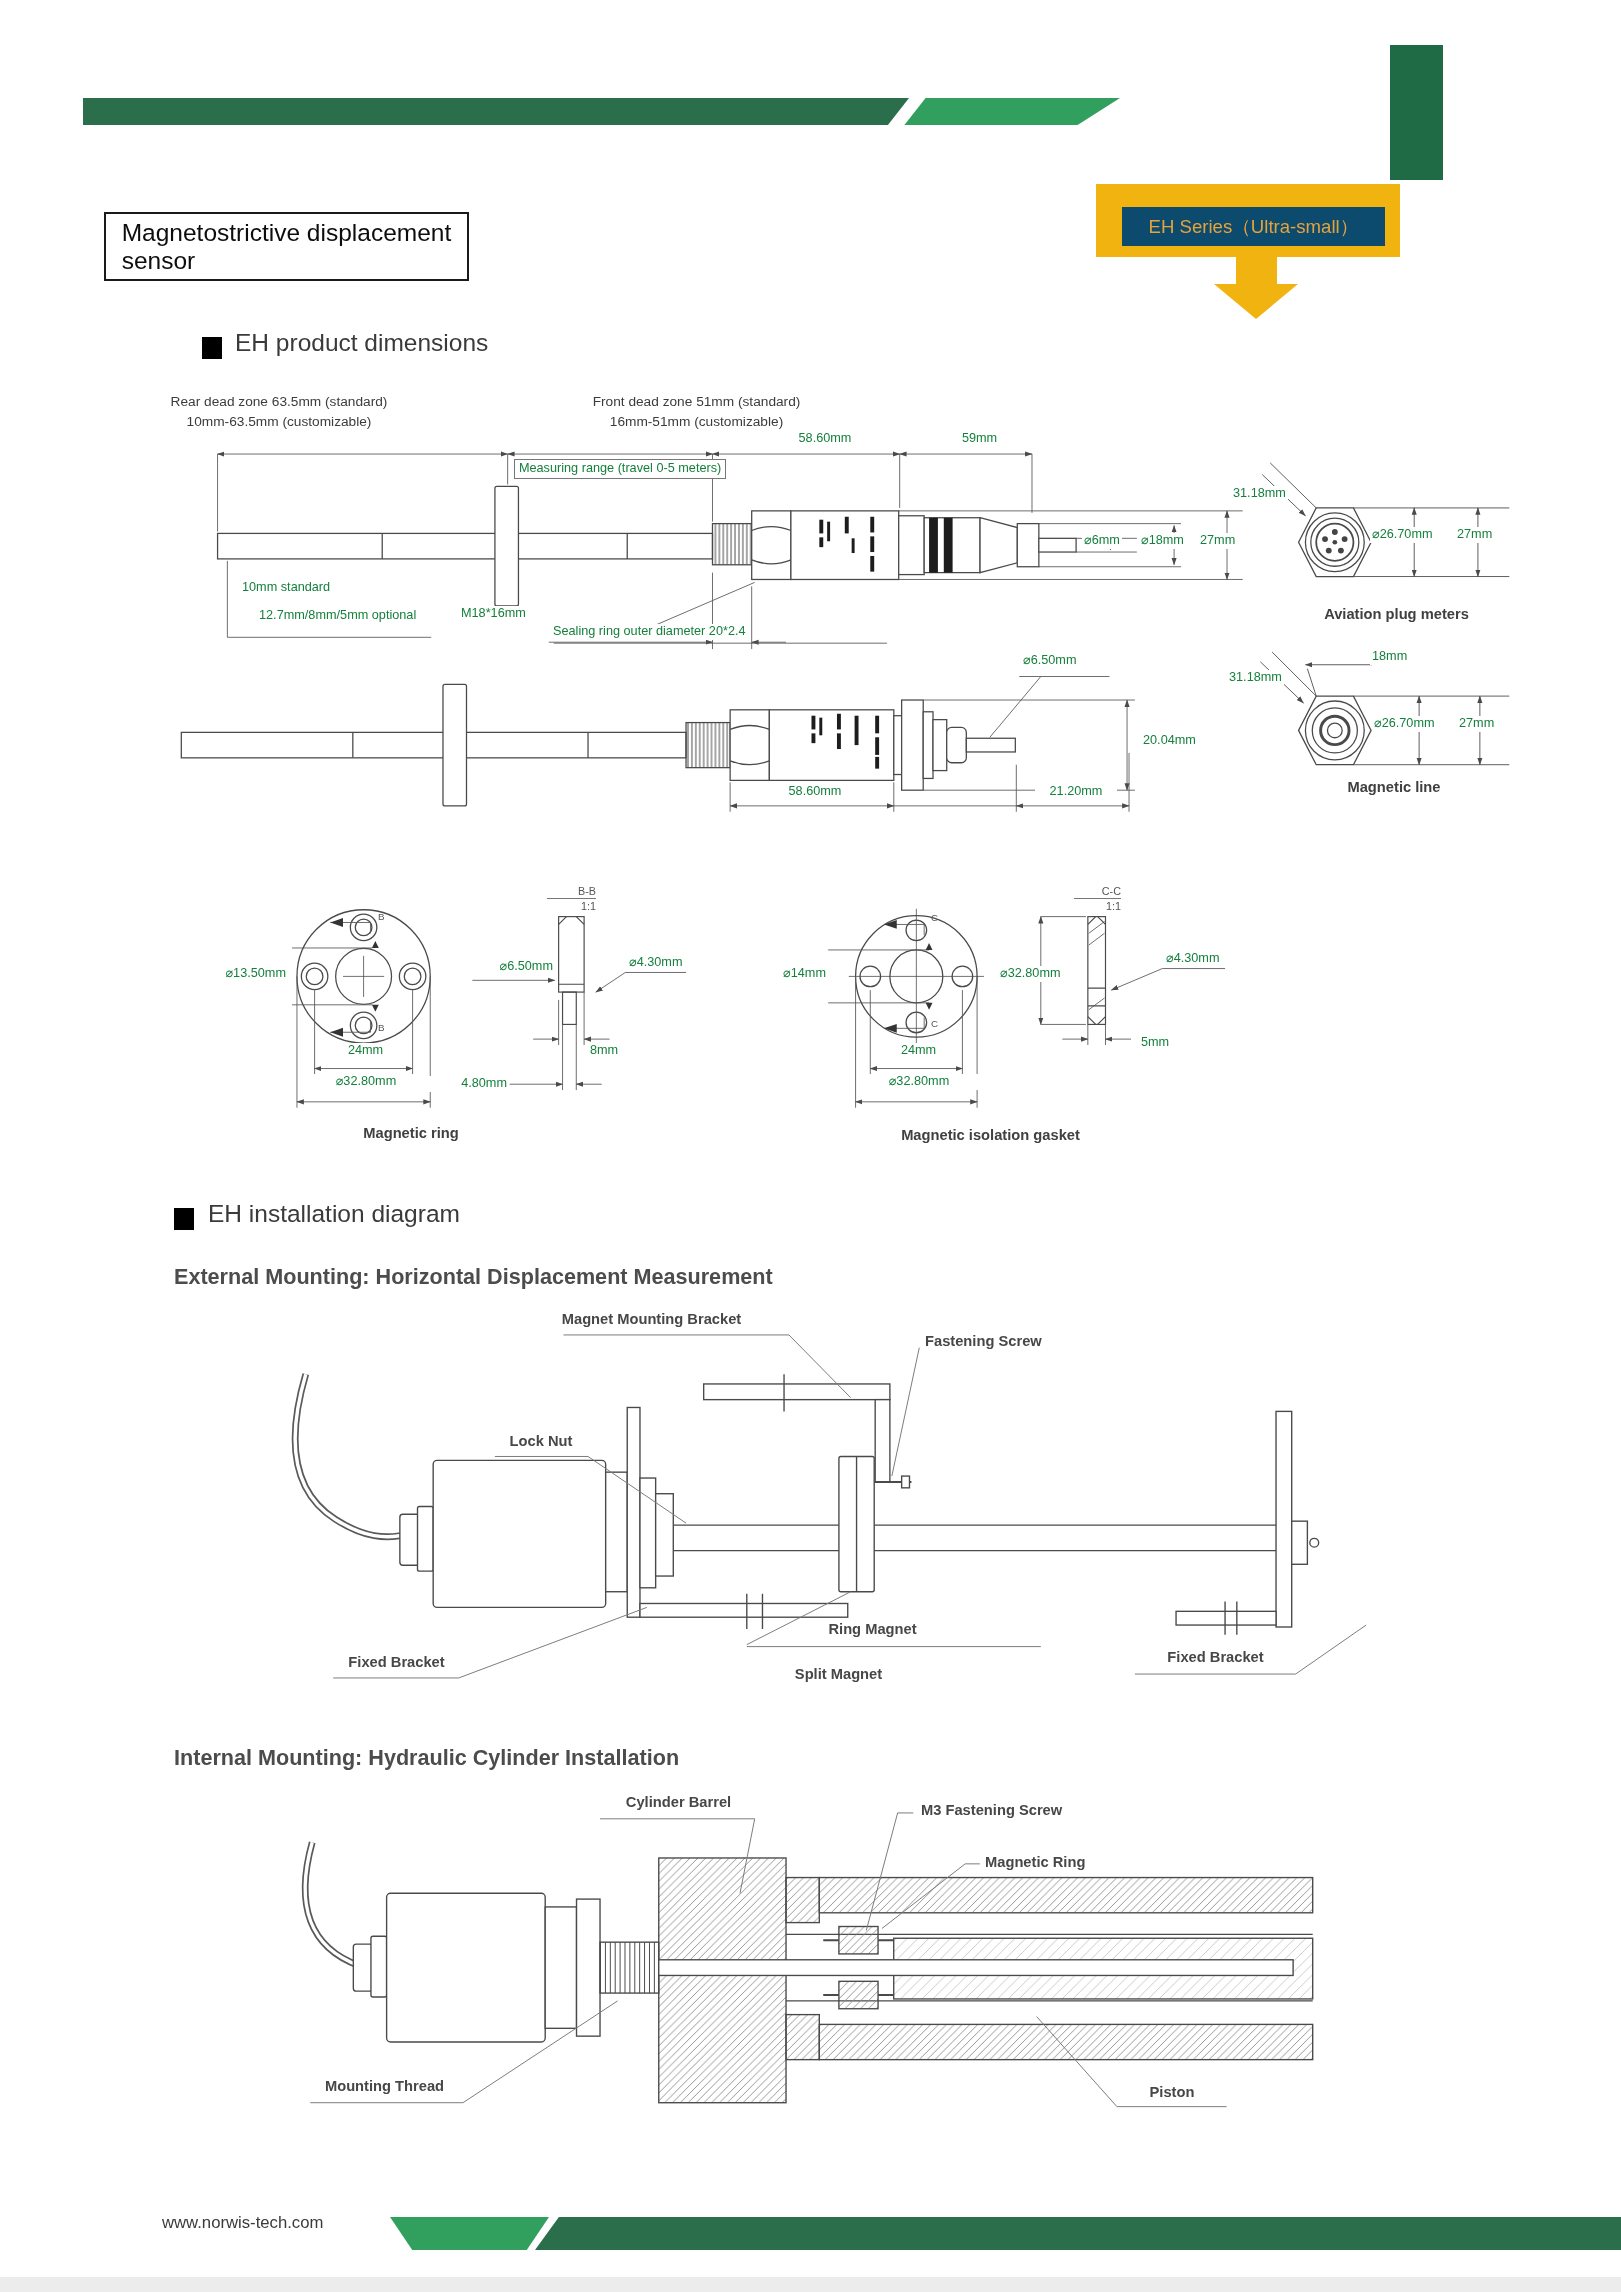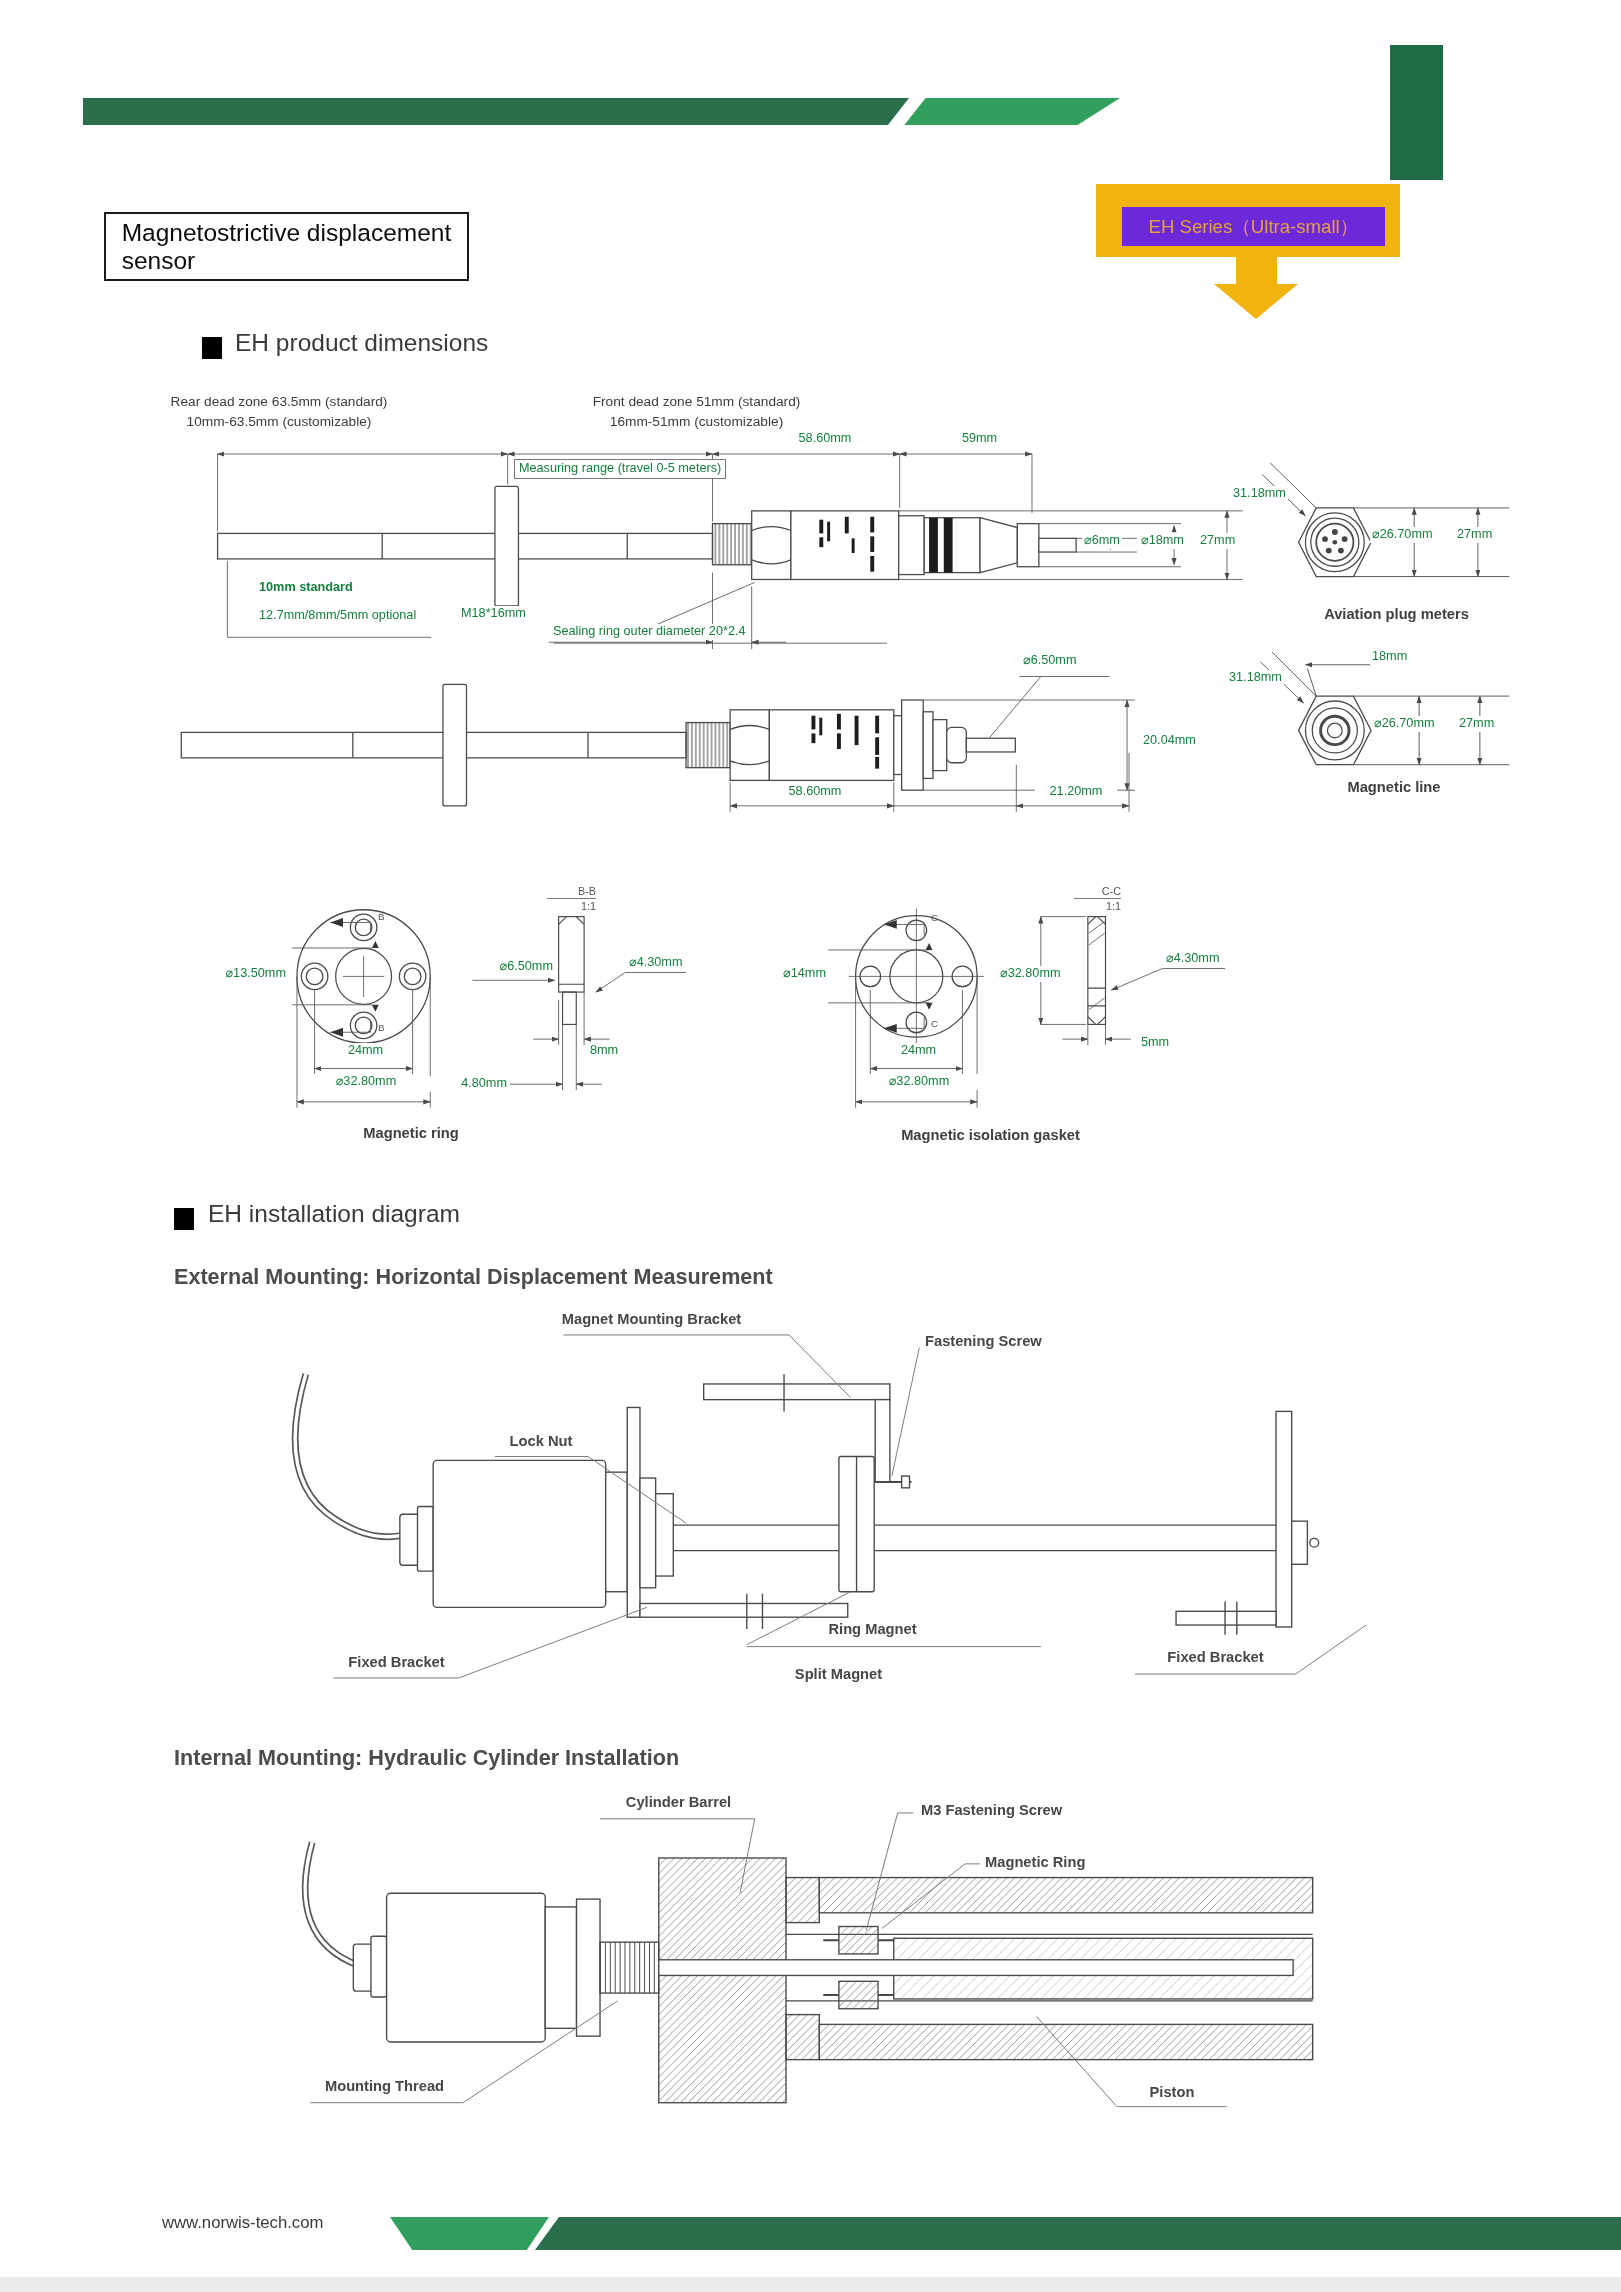--- a/index.html
+++ b/index.html
@@ -4,21 +4,21 @@
 <style>
   html,body{margin:0;padding:0;background:#fff;}
   .page{position:relative;width:1621px;height:2293px;background:#fff;overflow:hidden;
         font-family:"Liberation Sans",sans-serif;}
   svg{position:absolute;left:0;top:0;}
   
   .bar{position:absolute;}
   .title-box{position:absolute;left:104px;top:212px;width:345px;height:65px;border:2px solid #1a1a1a;
              display:flex;align-items:center;padding-left:15.7px;font-size:24.5px;font-weight:500;color:#0d0d0d;}
   .ribbon{position:absolute;left:1096px;top:184px;width:304px;height:73px;background:#F0B310;}
-  .ribbon-inner{position:absolute;left:25.5px;top:10.8px;right:14.7px;bottom:10.8px;background:#6d28d9;
+  .ribbon-inner{position:absolute;left:25.5px;top:10.8px;right:14.7px;bottom:10.8px;background:#0c4a6e;
                 display:flex;align-items:center;justify-content:center;font-size:18.6px;color:#E6A23C;margin-top:12px;}
   .arrow-stem{position:absolute;left:1236px;top:257px;width:41px;height:27.4px;background:#F0B310;}
   .arrow-head{position:absolute;left:1214px;top:284px;width:0;height:0;
               border-left:42px solid transparent;border-right:42px solid transparent;border-top:35px solid #F0B310;}
   
   .hd-sq{position:absolute;width:19.6px;height:21.6px;background:#000;}
   .hd{position:absolute;font-size:24.5px;font-weight:500;color:#3a3a3a;white-space:nowrap;}
   .sub{position:absolute;font-size:21.6px;font-weight:700;color:#4c4c4c;white-space:nowrap;}
   
   .note{position:absolute;font-size:13.7px;font-weight:500;color:#3c3c3c;text-align:center;line-height:1.45;}
@@ -274,21 +274,21 @@
     <div>Rear dead zone 63.5mm (standard)</div>
     <div>10mm-63.5mm (customizable)</div>
   </div>
   <div class="note" style="left:564px;top:392px;width:265px;">
     <div>Front dead zone 51mm (standard)</div>
     <div>16mm-51mm (customizable)</div>
   </div>
   <div class="dim ctr" style="left:784px;top:431px;width:78px;">58.60mm</div>
   <div class="dim ctr" style="left:943px;top:431px;width:69px;">59mm</div>
   <div class="dim boxed" style="left:514px;top:459px;">Measuring range (travel 0-5 meters)</div>
-  <div class="dim" style="left:257px;top:580px;font-weight:bold;">10mm standard</div>
+  <div class="dim" style="left:240px;top:580px;">10mm standard</div>
   <div class="dim" style="left:257px;top:608px;">12.7mm/8mm/5mm optional</div>
   <div class="dim" style="left:459px;top:606px;">M18*16mm</div>
   <div class="dim" style="left:551px;top:624px;">Sealing ring outer diameter 20*2.4</div>
   <div class="dim" style="left:1082px;top:533px;">⌀6mm</div>
   <div class="dim" style="left:1139px;top:533px;">⌀18mm</div>
   <div class="dim" style="left:1198px;top:533px;">27mm</div>
 
   <div class="dim" style="left:1231px;top:486px;">31.18mm</div>
   <div class="dim" style="left:1370px;top:527px;">⌀26.70mm</div>
   <div class="dim" style="left:1455px;top:527px;">27mm</div>

